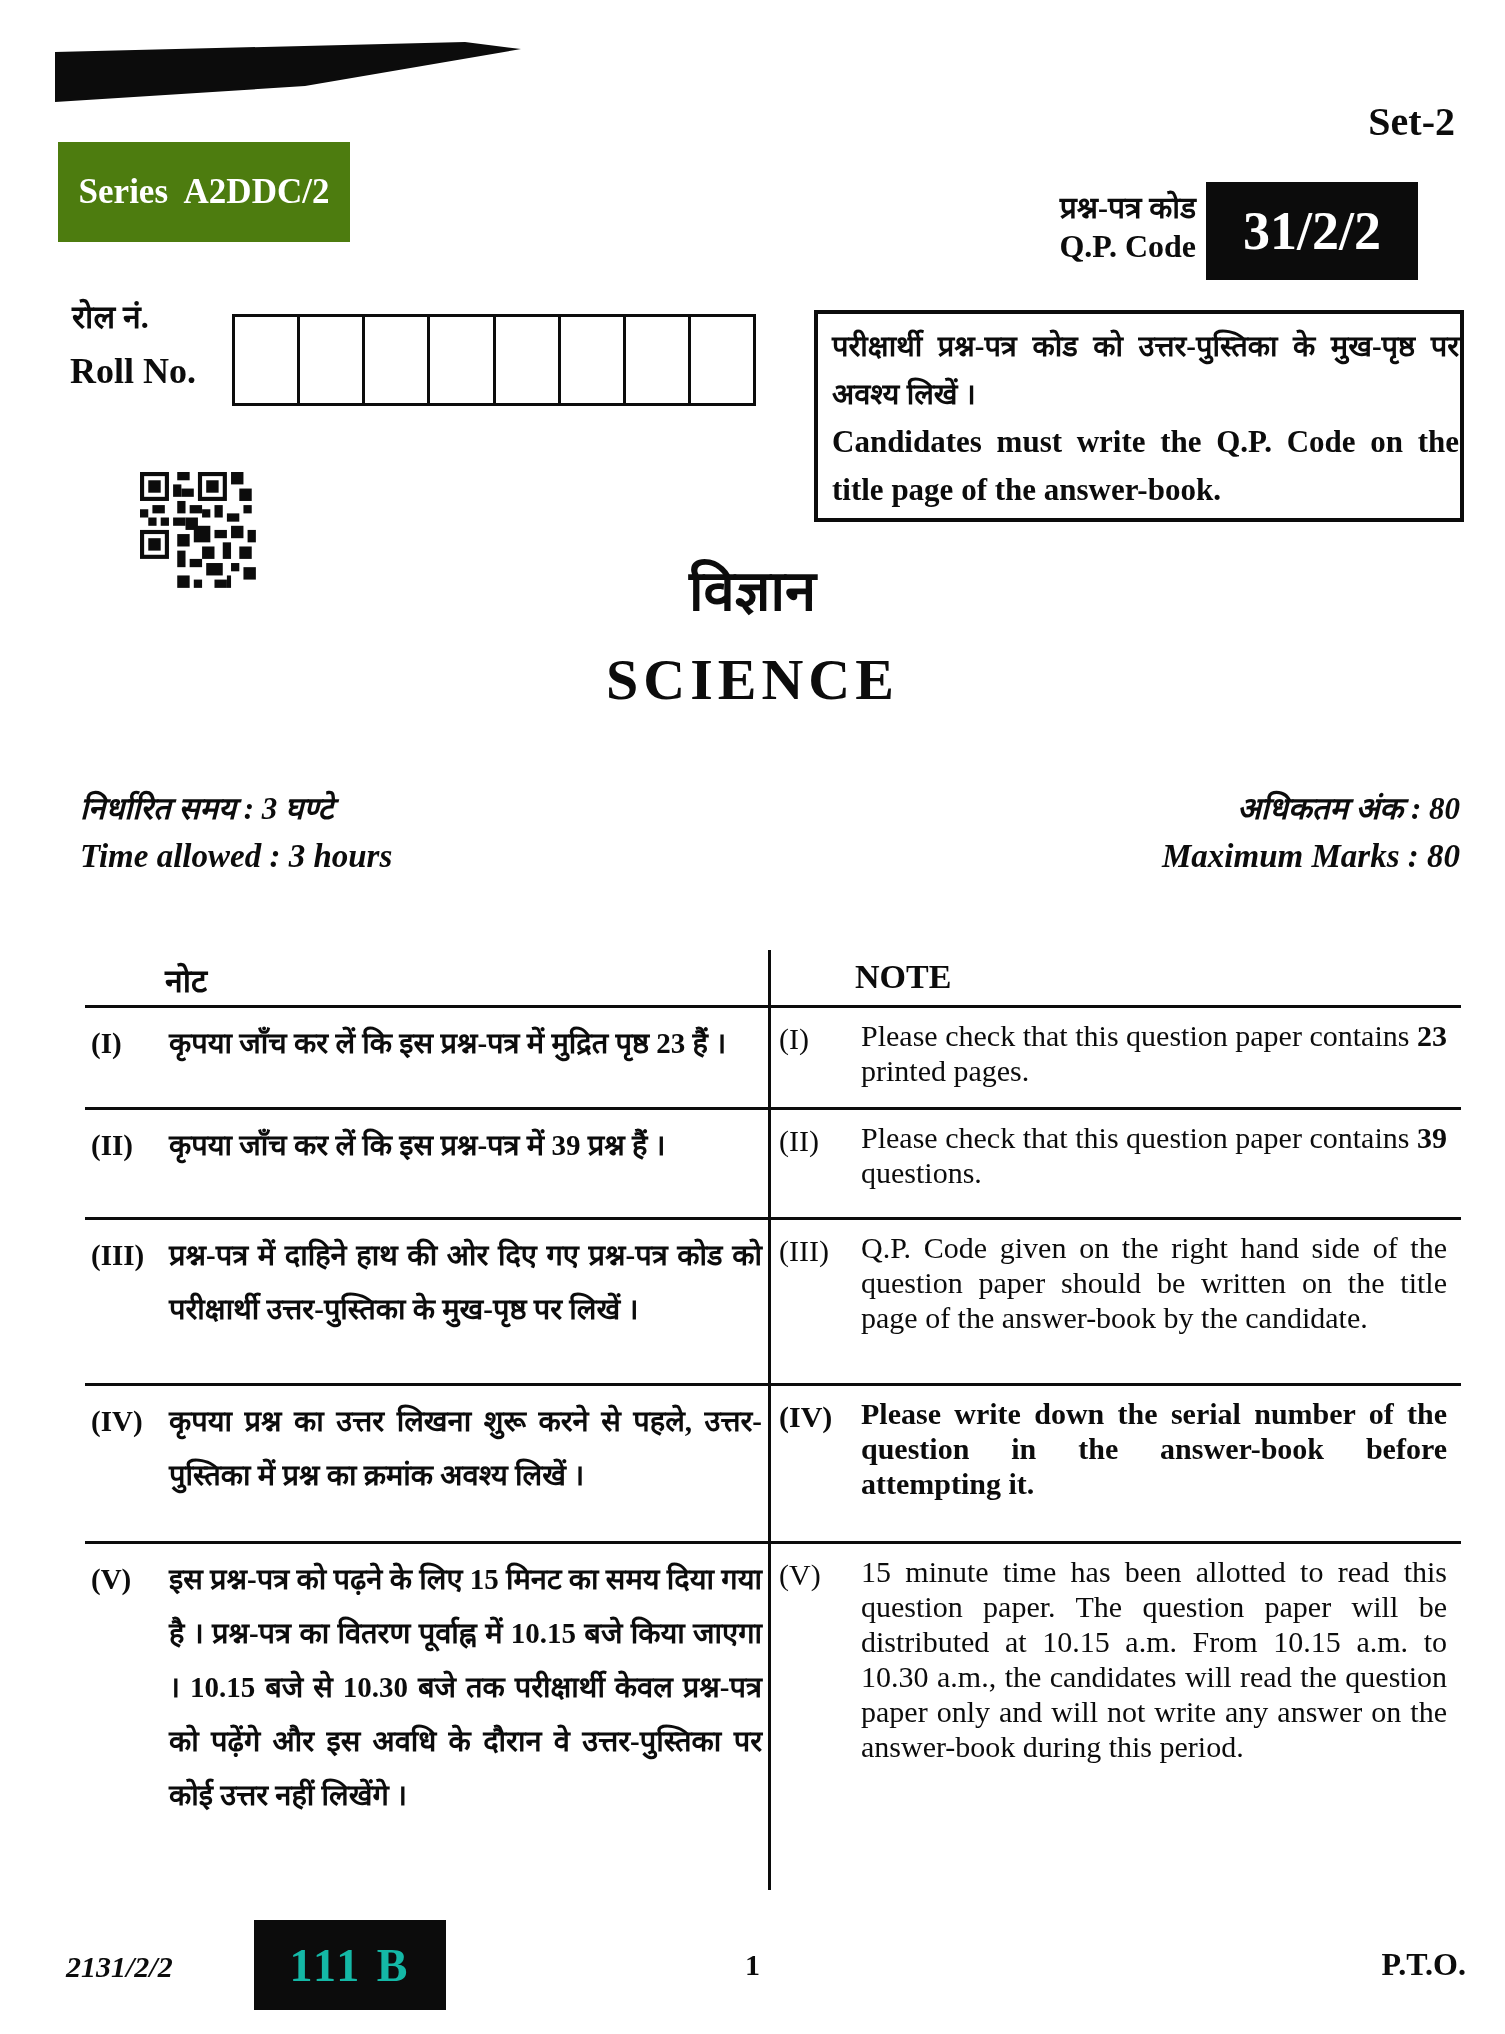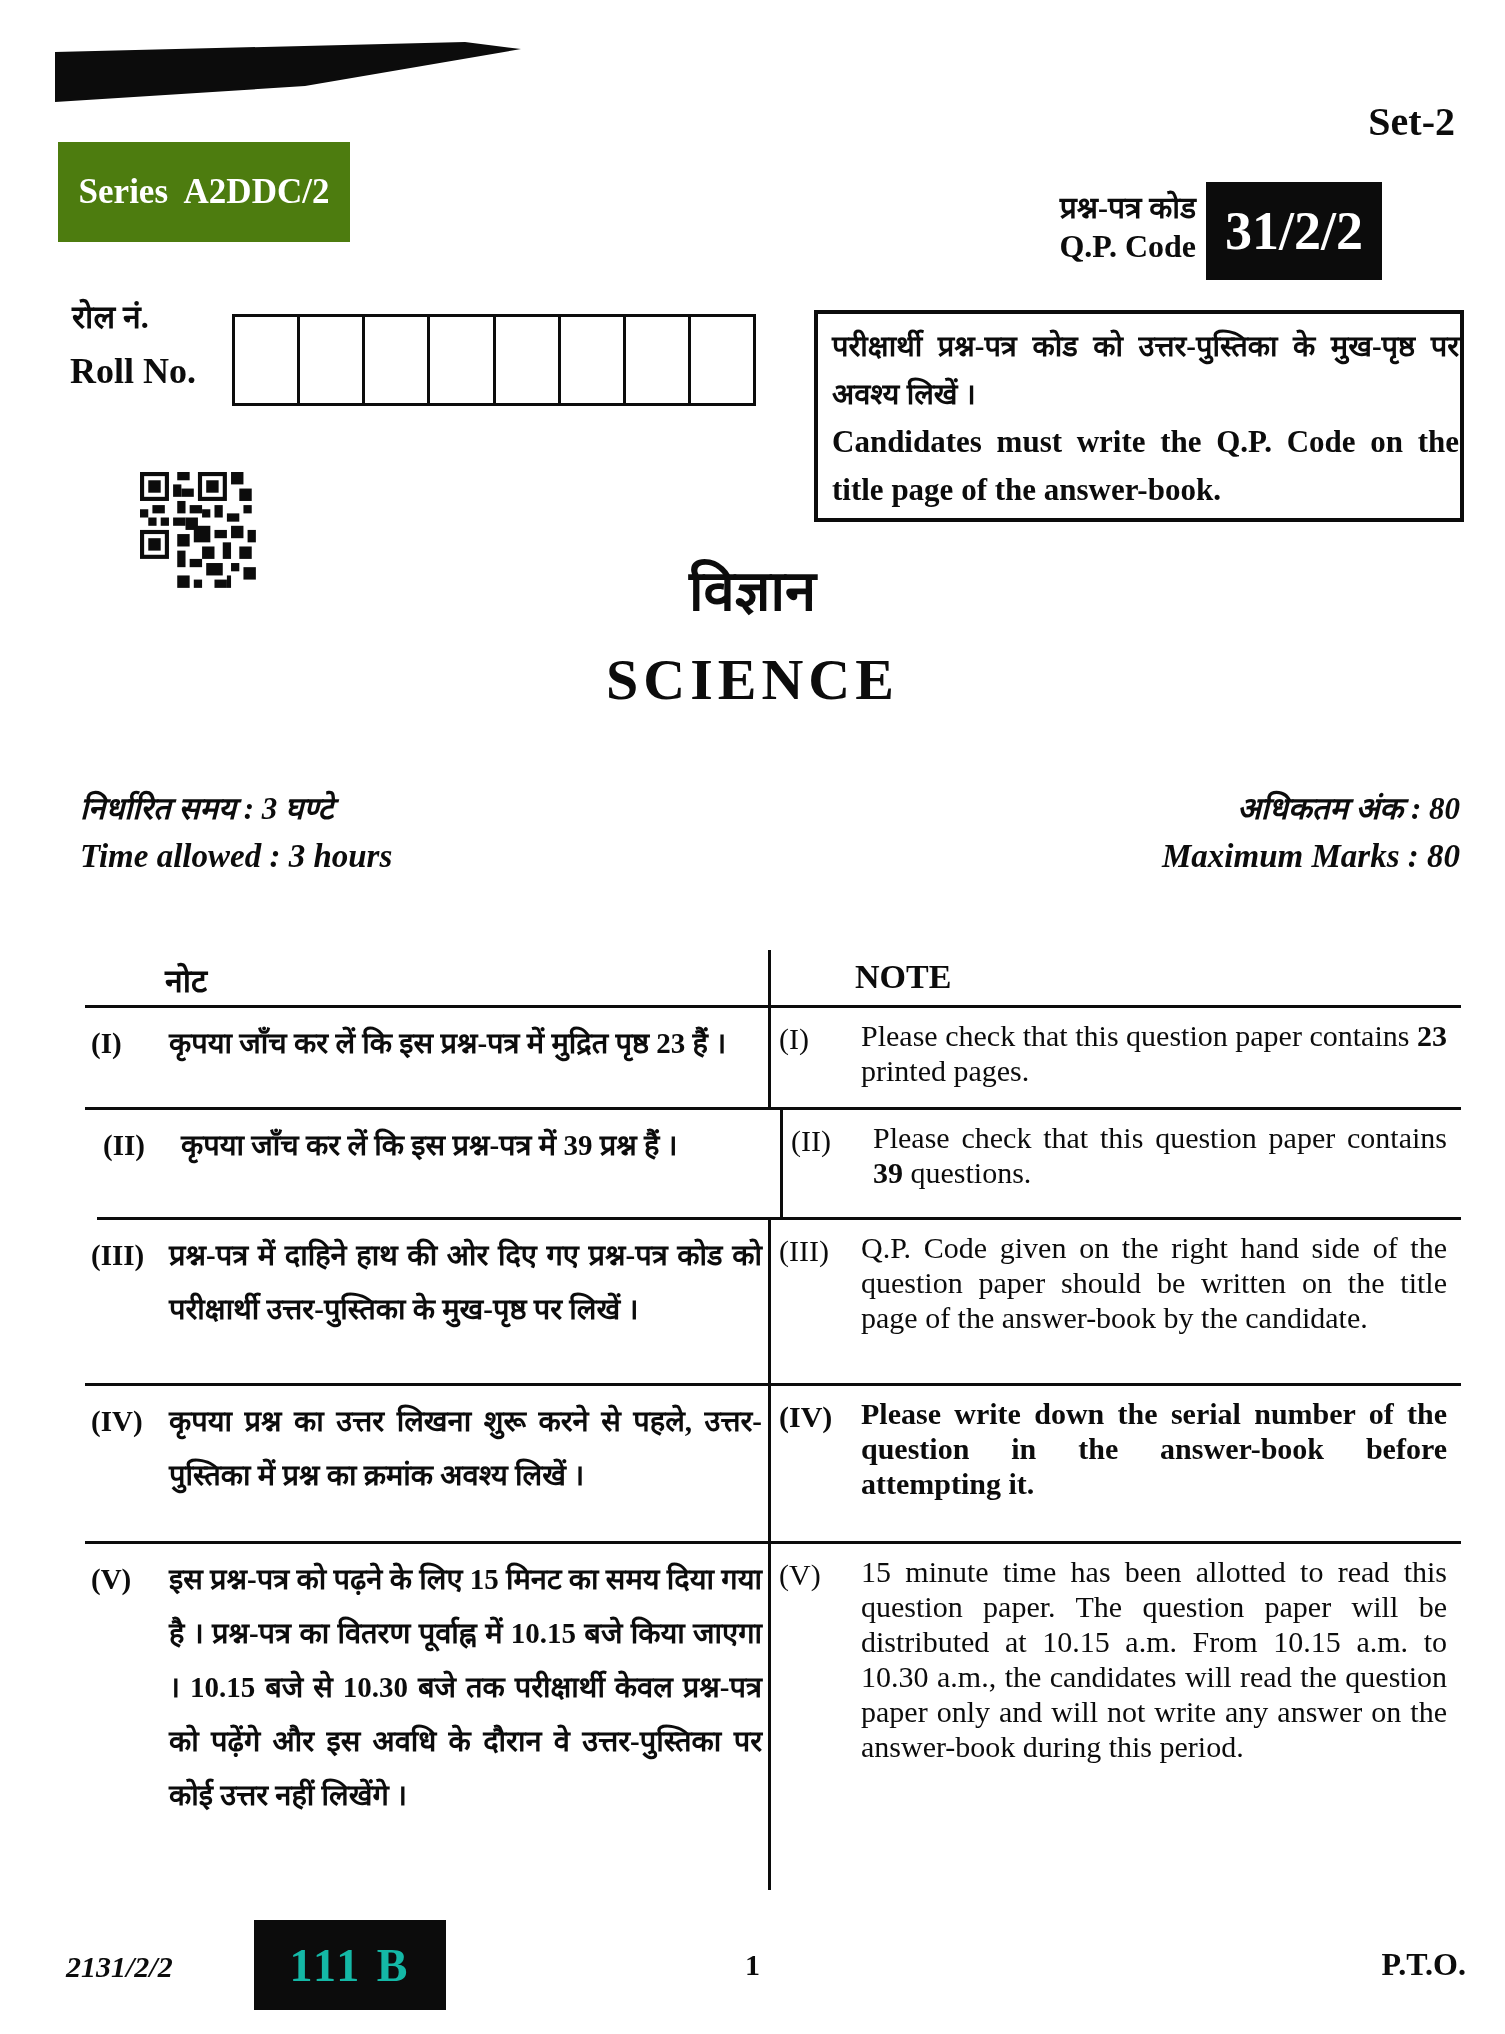--- a/index.html
+++ b/index.html
@@ -19,21 +19,21 @@
     display:flex;align-items:center;justify-content:center;}
   .series-box span{color:#fff;font-weight:bold;font-size:35px;white-space:pre;}
 
   .set-label{left:1150px;top:98px;width:305px;text-align:right;
     font-weight:bold;font-size:40px;}
 
   .qp-label-hi{left:940px;top:186px;width:256px;text-align:right;
     font-weight:bold;font-size:30px;}
   .qp-label-en{left:940px;top:228px;width:256px;text-align:right;
     font-weight:bold;font-size:32px;}
-  .qp-code-box{left:1206px;top:182px;width:176px;height:98px;background:#0c0c0c;
+  .qp-code-box{left:1206px;top:182px;width:212px;height:98px;background:#0c0c0c;
     display:flex;align-items:center;justify-content:center;}
   .qp-code-box span{color:#fff;font-weight:bold;font-size:54px;}
 
   .roll-hi{left:72px;top:294px;font-weight:bold;font-size:32px;}
   .roll-en{left:70px;top:350px;font-weight:bold;font-size:36px;}
   .roll-boxes{left:232px;top:314px;width:524px;height:92px;display:flex;}
   .roll-cell{flex:1;border:3px solid #0c0c0c;background:#fff;}
   .roll-cell + .roll-cell{border-left:none;}
 
   .cand-box{left:814px;top:310px;width:650px;height:212px;border:4px solid #0c0c0c;
@@ -64,21 +64,21 @@
   .cell-hi .lbl{width:78px;flex:none;font-weight:bold;font-size:29px;line-height:54px;}
   .cell-en .lbl{width:82px;flex:none;font-size:30px;line-height:42px;}
   .cell-hi .txt{flex:1;font-weight:bold;font-size:29px;line-height:54px;text-align:justify;}
   .cell-en .txt{flex:1;font-size:30px;line-height:35px;text-align:justify;}
   .ntr-head{display:flex;min-height:58px;border-bottom:3px solid #0c0c0c;}
   .head-hi{width:683px;font-weight:bold;font-size:32px;padding:8px 0 0 80px;}
   .head-en{flex:1;border-left:3px solid #0c0c0c;font-weight:bold;font-size:34px;
     padding:8px 0 0 84px;}
   .bold-en .txt,.bold-en .lbl{font-weight:bold;}
   .num-b{font-weight:bold;}
-  .r1{min-height:102px;} .r2{min-height:110px;margin-left:12px;} .r3{min-height:166px;}
+  .r1{min-height:102px;} .r2{min-height:110px;} .r3{min-height:166px;}
   .r4{min-height:158px;} .r5{min-height:346px;}
 
   
   .footer-code{left:66px;top:1950px;font-weight:bold;font-style:italic;font-size:30px;}
   .footer-batch{left:254px;top:1920px;width:192px;height:90px;background:#0c0c0c;
     display:flex;align-items:center;justify-content:center;}
   .footer-batch span{color:#14b8a6;font-weight:bold;font-size:46px;letter-spacing:3px;}
   .footer-page{left:0;top:1948px;width:100%;text-align:center;
     font-weight:bold;font-size:30px;}
   .footer-pto{left:1280px;top:1946px;width:186px;text-align:right;

